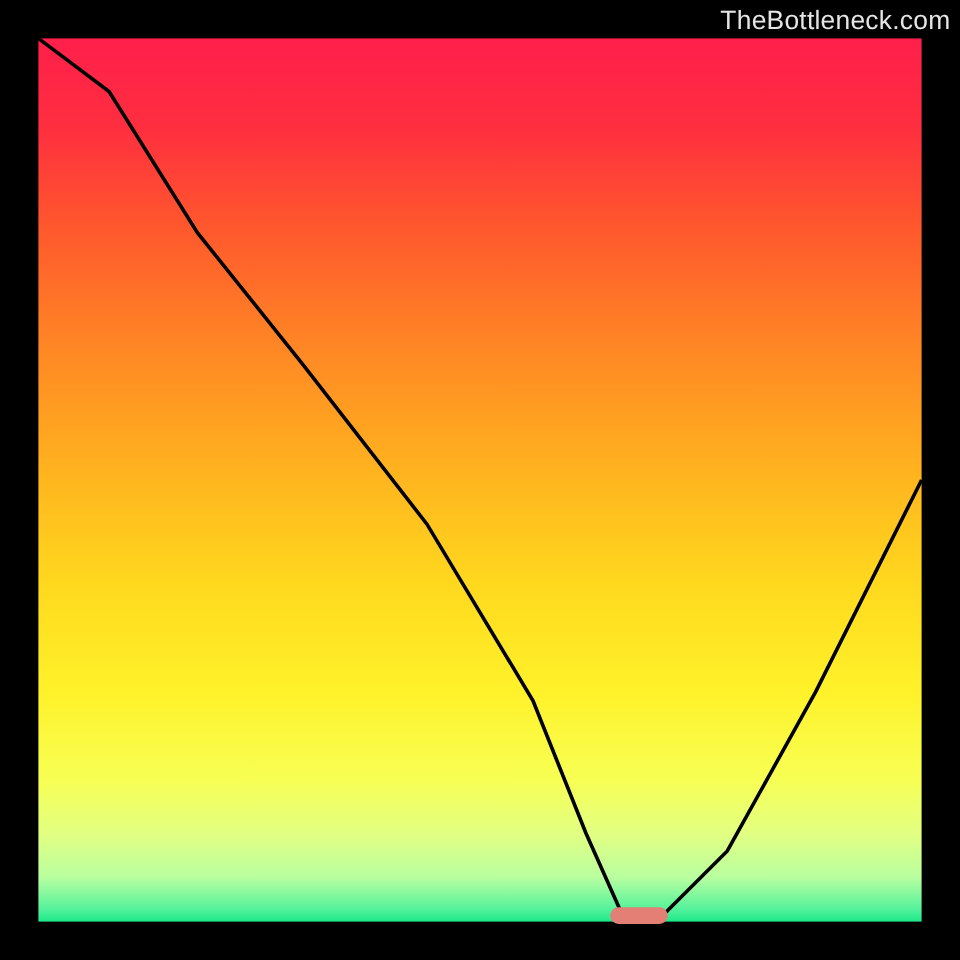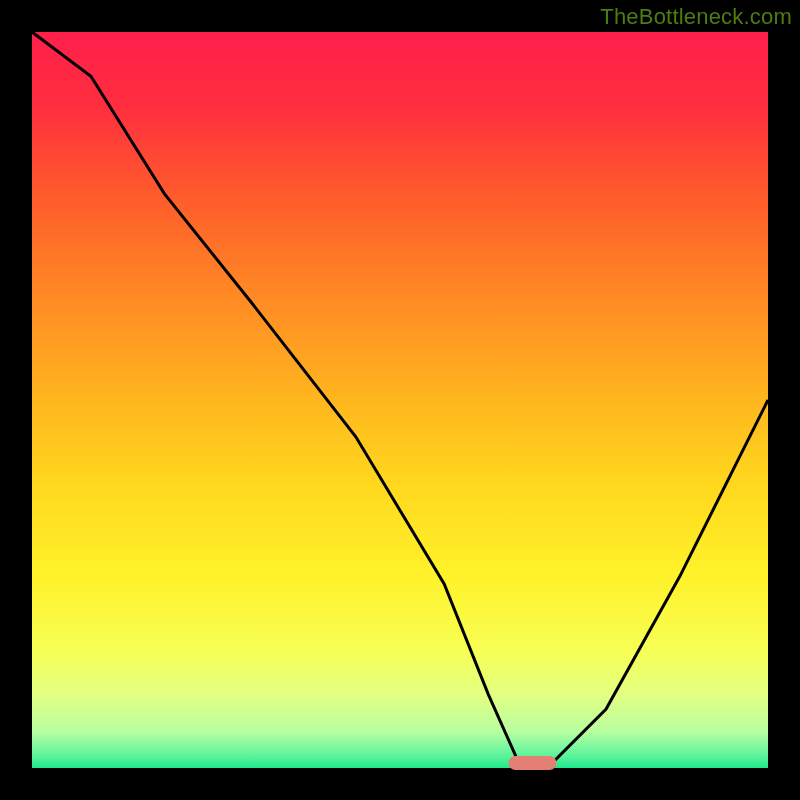--- a/index.html
+++ b/index.html
@@ -13,21 +13,21 @@
   }
   .container {
     position: relative;
     width: 800px;
     height: 800px;
   }
   .watermark {
     position: absolute;
     top: 4px;
     right: 8px;
-    color: #4d7c0f;
+    color: #e5e5e5;
     font-size: 22px;
     font-weight: 500;
     z-index: 10;
     letter-spacing: 0.2px;
   }
   svg.chart {
     position: absolute;
     top: 0;
     left: 0;
   }

